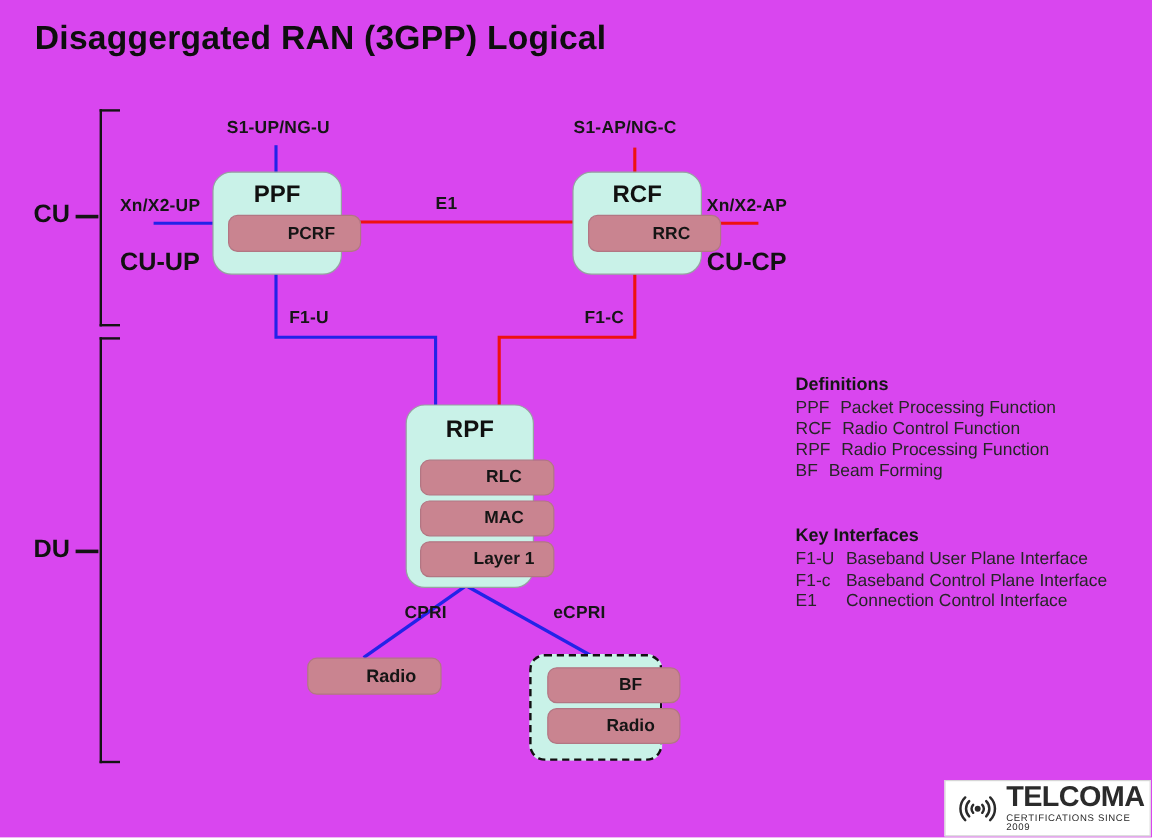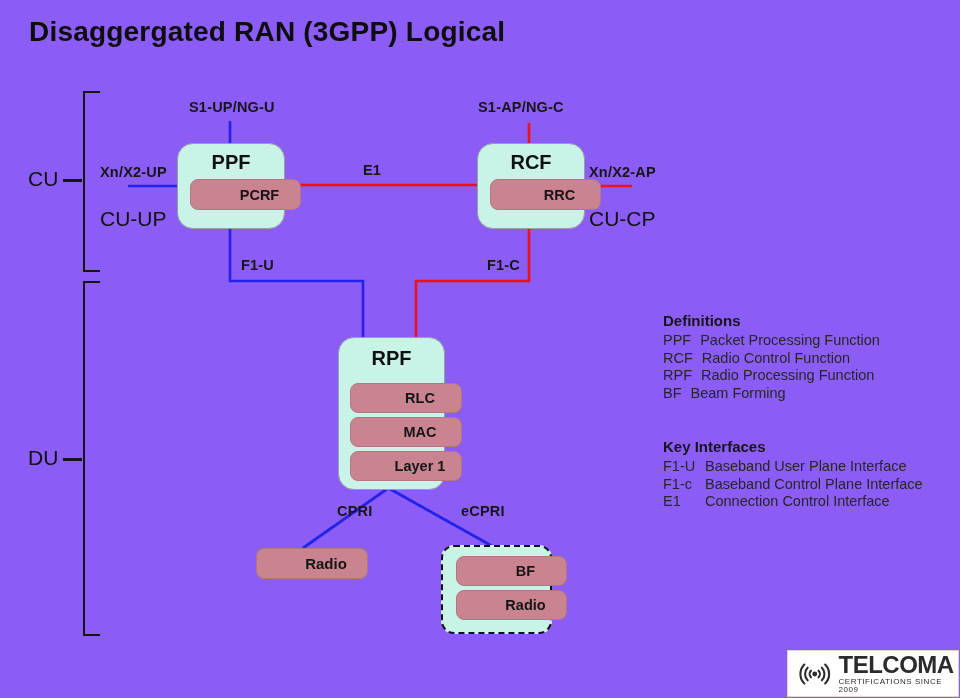--- a/index.html
+++ b/index.html
@@ -1,27 +1,27 @@
 <!DOCTYPE html>
 <html><head>
 <meta charset="utf-8">
 <style>
   html,body{margin:0;padding:0;background:#fff;}
   #canvas{
-    position:relative;width:960px;height:698px;background:#8b5cf6;
+    position:relative;width:960px;height:698px;background:#d946ef;
     font-family:"Liberation Sans","DejaVu Sans",sans-serif;color:#141414;
     outline:1px solid #d9d9d9;overflow:hidden;
   }
   .abs{position:absolute;}
   #title{left:29px;top:16px;font-size:28px;font-weight:700;letter-spacing:.2px;color:#0e0e0e;}
   
   .bracket{border-left:2.5px solid #141414;border-top:2.5px solid #141414;border-bottom:2.5px solid #141414;}
   #cu-bracket{left:83px;top:91px;width:15px;height:177px;}
   #du-bracket{left:83px;top:281px;width:15px;height:351px;}
-  .group-label{font-size:21px;font-weight:400;color:#111;}
+  .group-label{font-size:21px;font-weight:700;color:#111;}
   .group-dash{height:2.5px;background:#141414;}
   
   .node{background:#c9f2e8;border:1.5px solid #95a3a0;border-radius:16px;}
   .node-title{position:absolute;left:0;width:100%;text-align:center;font-size:20px;font-weight:700;color:#101010;}
   .chip{position:absolute;background:#c98490;border:1px solid #b27683;border-radius:8px;
         display:flex;align-items:center;justify-content:center;
         font-size:14.5px;font-weight:700;color:#151515;padding-left:28px;}
   #node-ppf{left:177px;top:143px;width:106px;height:84px;}
   #node-rcf{left:477px;top:143px;width:106px;height:84px;}
   #node-rpf{left:338px;top:337px;width:105px;height:151px;}

